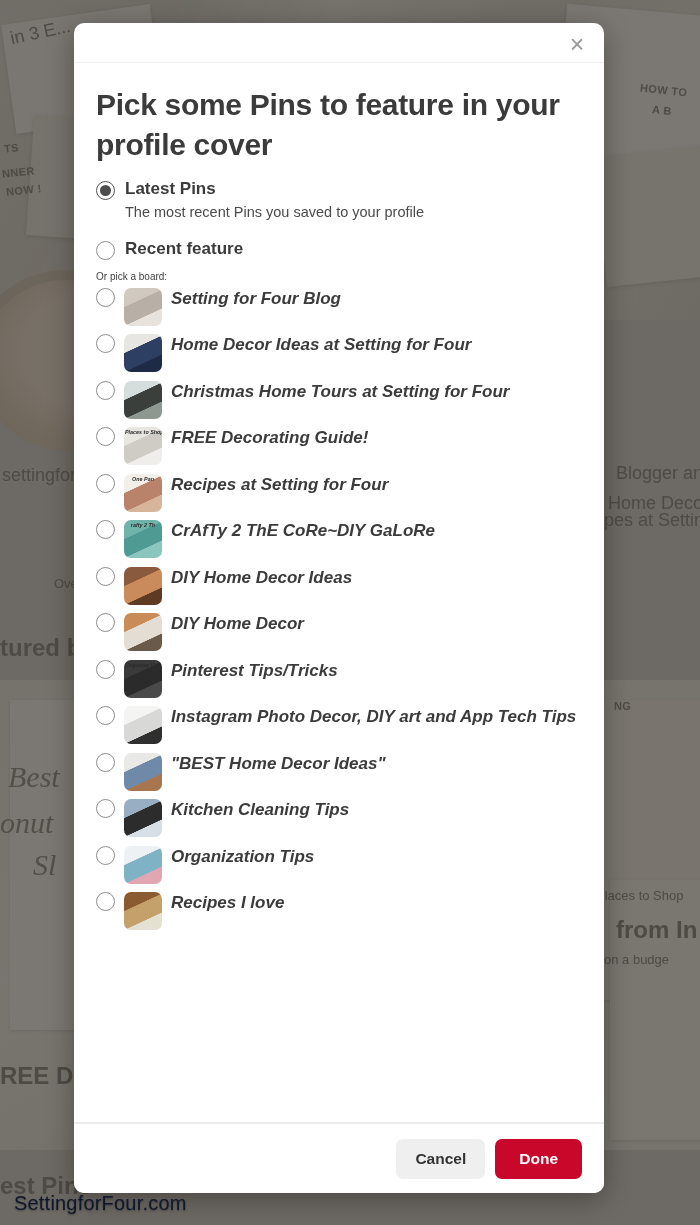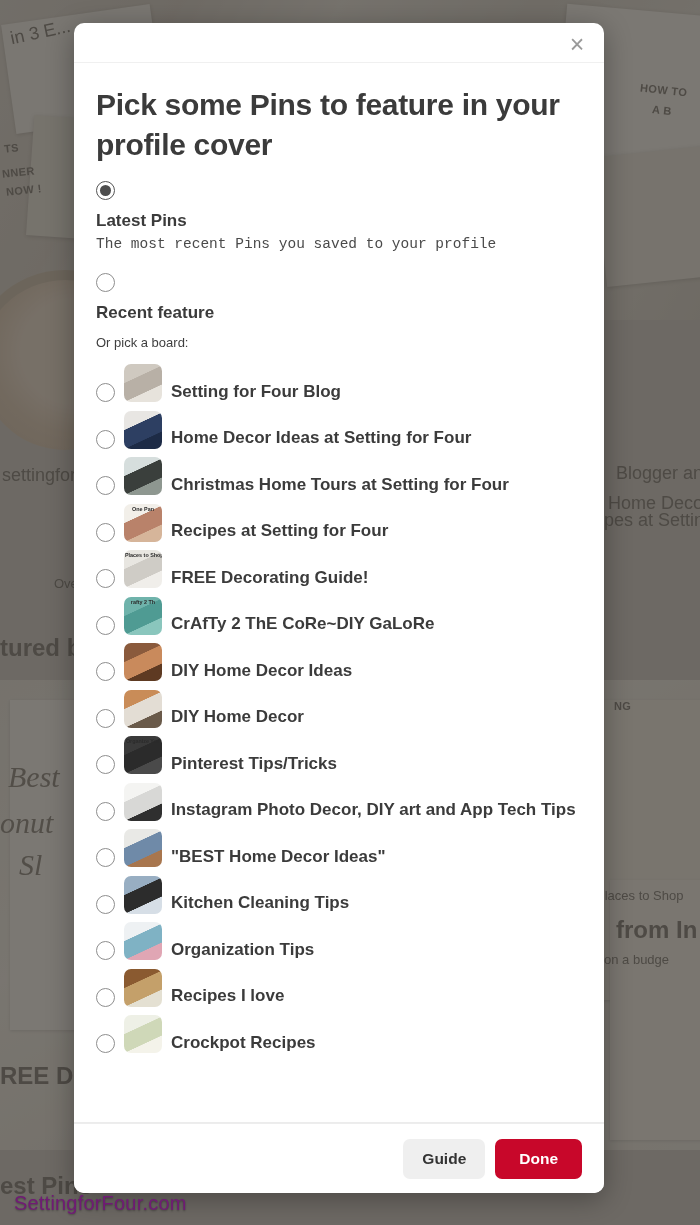--- a/index.html
+++ b/index.html
@@ -88,21 +88,21 @@
     position: absolute;
     inset: 0;
     background: rgba(60,57,53,.66);
   }
 
   .watermark {
     position: absolute;
     left: 14px;
     top: 1192px;
     font-size: 20px;
-    color: #701a75;
+    color: #0f172a;
     letter-spacing: .2px;
     font-family: "Liberation Sans", sans-serif;
     z-index: 6;
     text-shadow: 0 1px 2px rgba(0,0,0,.35);
   }
 
   
   #modal {
     position: absolute;
     left: 74px;
@@ -155,21 +155,20 @@
   }
 
   .radio-group { padding: 8px 22px 0 22px; }
 
   .radio-row {
     display: flex;
     align-items: flex-start;
     gap: 10px;
     cursor: pointer;
     margin-bottom: 4px;
-    flex-direction: column;
   }
   .radio {
     flex: 0 0 auto;
     width: 19px; height: 19px;
     border-radius: 50%;
     border: 1.6px solid #8e8e8e;
     background: #fff;
     position: relative;
     margin-top: 3px;
     cursor: pointer;
@@ -190,39 +189,39 @@
     font-weight: bold;
     color: #3b3b3b;
     line-height: 1.35;
   }
   .radio-sub {
     font-size: 14.5px;
     color: #4a4a4a;
     line-height: 1.5;
     margin-top: 1px;
     margin-bottom: 10px;
-    font-family: Liberation Mono, monospace;
   }
 
   .or-label {
     padding: 6px 22px 4px 22px;
-    font-size: 13px;
+    font-size: 10px;
     color: #3f3f3f;
   }
 
   .board-list {
     padding: 2px 22px 0 22px;
     overflow: hidden;
   }
   .board-row {
     display: flex;
-    align-items: flex-end;
+    align-items: flex-start;
     gap: 9px;
     min-height: 46.5px;
     cursor: pointer;
+    font-style: italic;
   }
   .board-thumb {
     flex: 0 0 auto;
     width: 38px; height: 38px;
     border-radius: 7px;
     overflow: hidden;
     background: #d9d9d9;
     position: relative;
     font-size: 5.4px;
     line-height: 1.15;
@@ -298,21 +297,21 @@
       <div class="bg-text tiny" style="left: 640px; top: 84px; transform: rotate(6deg);">HOW TO</div>
       <div class="bg-text tiny" style="left: 652px; top: 104px; transform: rotate(6deg);">A B</div>
       <div class="bg-text med" style="left: 2px; top: 465px;">settingfor</div>
       <div class="bg-text med" style="left: 616px; top: 463px;">Blogger and</div>
       <div class="bg-text med" style="left: 608px; top: 493px;">Home Decor,</div>
       <div class="bg-text med" style="left: 604px; top: 510px;">pes at Setting</div>
       <div class="bg-text small" style="left: 54px; top: 576px;">Ove</div>
       <div class="bg-text big" style="left: 0px; top: 634px;">tured bo</div>
       <div class="bg-text script" style="left: 8px; top: 760px;">Best</div>
       <div class="bg-text script" style="left: 0px; top: 806px;">onut</div>
-      <div class="bg-text script" style="left: 19px; top: 848px;">Sl</div>
+      <div class="bg-text script" style="left: 33px; top: 848px;">Sl</div>
       <div class="bg-text tiny" style="left: 614px; top: 700px;">NG</div>
       <div class="bg-text small" style="left: 596px; top: 888px;">Places to Shop</div>
       <div class="bg-text big" style="left: 616px; top: 916px;">from In</div>
       <div class="bg-text small" style="left: 604px; top: 952px;">on a budge</div>
       <div class="bg-text big" style="left: 0px; top: 1062px;">REE Dec</div>
       <div class="bg-text big" style="left: 0px; top: 1172px;">est Pins</div>
     </div>
 </div>
 
 <div id="dim"></div>
@@ -358,34 +357,34 @@
           <div class="board-thumb" style="background: linear-gradient(155deg, rgb(232, 230, 227) 0%, rgb(232, 230, 227) 34%, rgb(45, 63, 98) 35%, rgb(45, 63, 98) 68%, rgb(29, 43, 70) 69%, rgb(29, 43, 70) 100%);"></div>
           <div class="board-name">Home Decor Ideas at Setting for Four</div>
         </div>
         <div class="board-row">
           <div class="radio" style="margin-top: 0px;"></div>
           <div class="board-thumb" style="background: linear-gradient(155deg, rgb(214, 222, 221) 0%, rgb(214, 222, 221) 34%, rgb(58, 63, 60) 35%, rgb(58, 63, 60) 68%, rgb(142, 151, 144) 69%, rgb(142, 151, 144) 100%);"></div>
           <div class="board-name">Christmas Home Tours at Setting for Four</div>
         </div>
         <div class="board-row">
           <div class="radio" style="margin-top: 0px;"></div>
+          <div class="board-thumb" style="background: linear-gradient(155deg, rgb(232, 230, 225) 0%, rgb(232, 230, 225) 34%, rgb(207, 204, 198) 35%, rgb(207, 204, 198) 68%, rgb(240, 238, 234) 69%, rgb(240, 238, 234) 100%);">
+            <div class="cap">Places to Shop,</div>
+          </div>
+          <div class="board-name">FREE Decorating Guide!</div>
+        </div>
+        <div class="board-row">
+          <div class="radio" style="margin-top: 0px;"></div>
           <div class="board-thumb" style="background: linear-gradient(155deg, rgb(242, 239, 233) 0%, rgb(242, 239, 233) 34%, rgb(185, 130, 106) 35%, rgb(185, 130, 106) 68%, rgb(214, 181, 154) 69%, rgb(214, 181, 154) 100%);">
             <div class="cap">One Pan</div>
           </div>
           <div class="board-name">Recipes at Setting for Four</div>
         </div>
         <div class="board-row">
           <div class="radio" style="margin-top: 0px;"></div>
-          <div class="board-thumb" style="background: linear-gradient(155deg, rgb(232, 230, 225) 0%, rgb(232, 230, 225) 34%, rgb(207, 204, 198) 35%, rgb(207, 204, 198) 68%, rgb(240, 238, 234) 69%, rgb(240, 238, 234) 100%);">
-            <div class="cap">Places to Shop,</div>
-          </div>
-          <div class="board-name">FREE Decorating Guide!</div>
-        </div>
-        <div class="board-row">
-          <div class="radio" style="margin-top: 0px;"></div>
           <div class="board-thumb" style="background: linear-gradient(155deg, rgb(111, 179, 171) 0%, rgb(111, 179, 171) 34%, rgb(79, 155, 147) 35%, rgb(79, 155, 147) 68%, rgb(138, 198, 189) 69%, rgb(138, 198, 189) 100%);">
             <div class="cap">rafty 2 Th</div>
           </div>
           <div class="board-name">CrAfTy 2 ThE CoRe~DIY GaLoRe</div>
         </div>
         <div class="board-row">
           <div class="radio" style="margin-top: 0px;"></div>
           <div class="board-thumb" style="background: linear-gradient(155deg, rgb(138, 90, 60) 0%, rgb(138, 90, 60) 34%, rgb(201, 138, 92) 35%, rgb(201, 138, 92) 68%, rgb(94, 58, 34) 69%, rgb(94, 58, 34) 100%);"></div>
           <div class="board-name">DIY Home Decor Ideas</div>
         </div>
@@ -419,27 +418,22 @@
         <div class="board-row">
           <div class="radio" style="margin-top: 0px;"></div>
           <div class="board-thumb" style="background: linear-gradient(155deg, rgb(238, 241, 243) 0%, rgb(238, 241, 243) 34%, rgb(127, 178, 196) 35%, rgb(127, 178, 196) 68%, rgb(224, 166, 180) 69%, rgb(224, 166, 180) 100%);"></div>
           <div class="board-name">Organization Tips</div>
         </div>
         <div class="board-row">
           <div class="radio" style="margin-top: 0px;"></div>
           <div class="board-thumb" style="background: linear-gradient(155deg, rgb(138, 90, 48) 0%, rgb(138, 90, 48) 34%, rgb(196, 160, 106) 35%, rgb(196, 160, 106) 68%, rgb(228, 224, 210) 69%, rgb(228, 224, 210) 100%);"></div>
           <div class="board-name">Recipes I love</div>
         </div>
-        <div class="board-row">
-          <div class="radio" style="margin-top: 0px;"></div>
-          <div class="board-thumb" style="background: linear-gradient(155deg, rgb(238, 240, 230) 0%, rgb(238, 240, 230) 34%, rgb(207, 216, 184) 35%, rgb(207, 216, 184) 68%, rgb(244, 243, 234) 69%, rgb(244, 243, 234) 100%);"></div>
-          <div class="board-name">Crockpot Recipes</div>
-        </div>
       </div>
   </div>
 
   <div class="list-divider"></div>
 
   <div class="modal-footer">
-    <button class="btn btn-cancel">Guide</button>
+    <button class="btn btn-cancel">Cancel</button>
     <button class="btn btn-done" style="background: rgb(200, 7, 42);">Done</button>
   </div>
 </div>
 
 </body></html>

